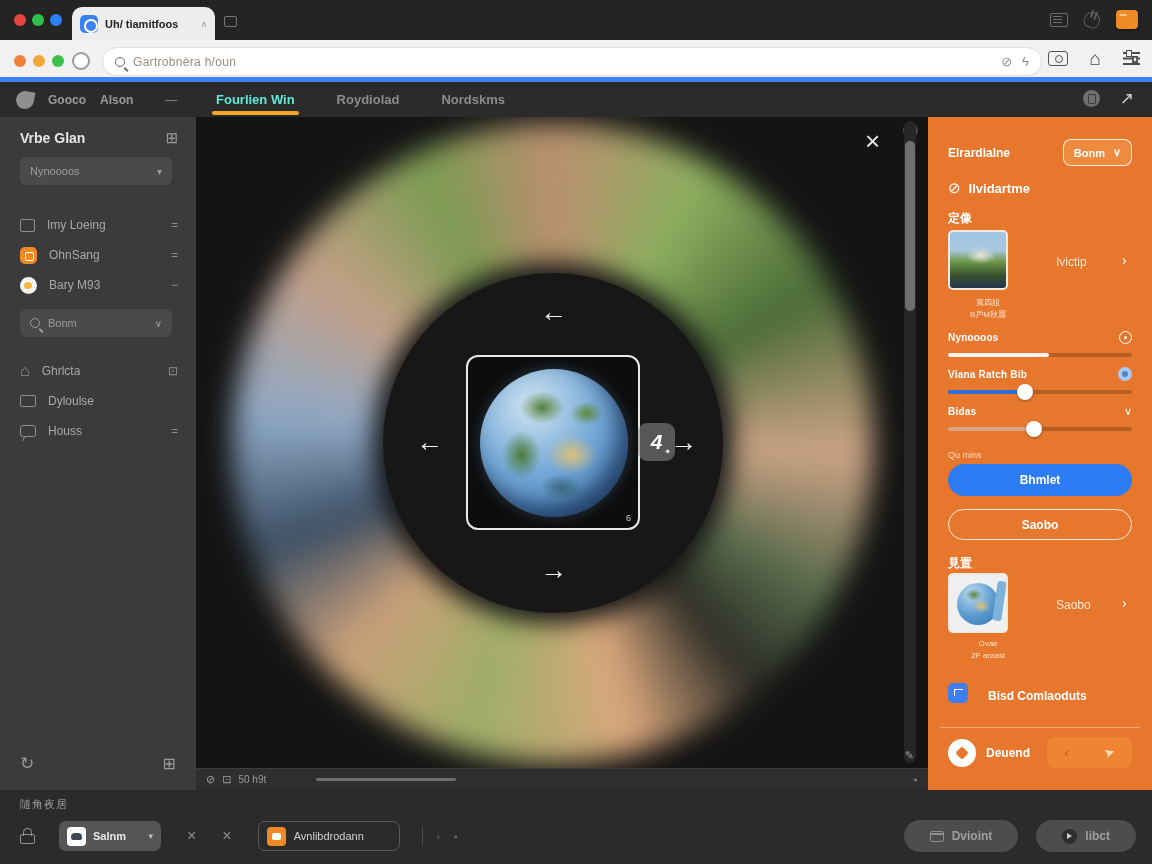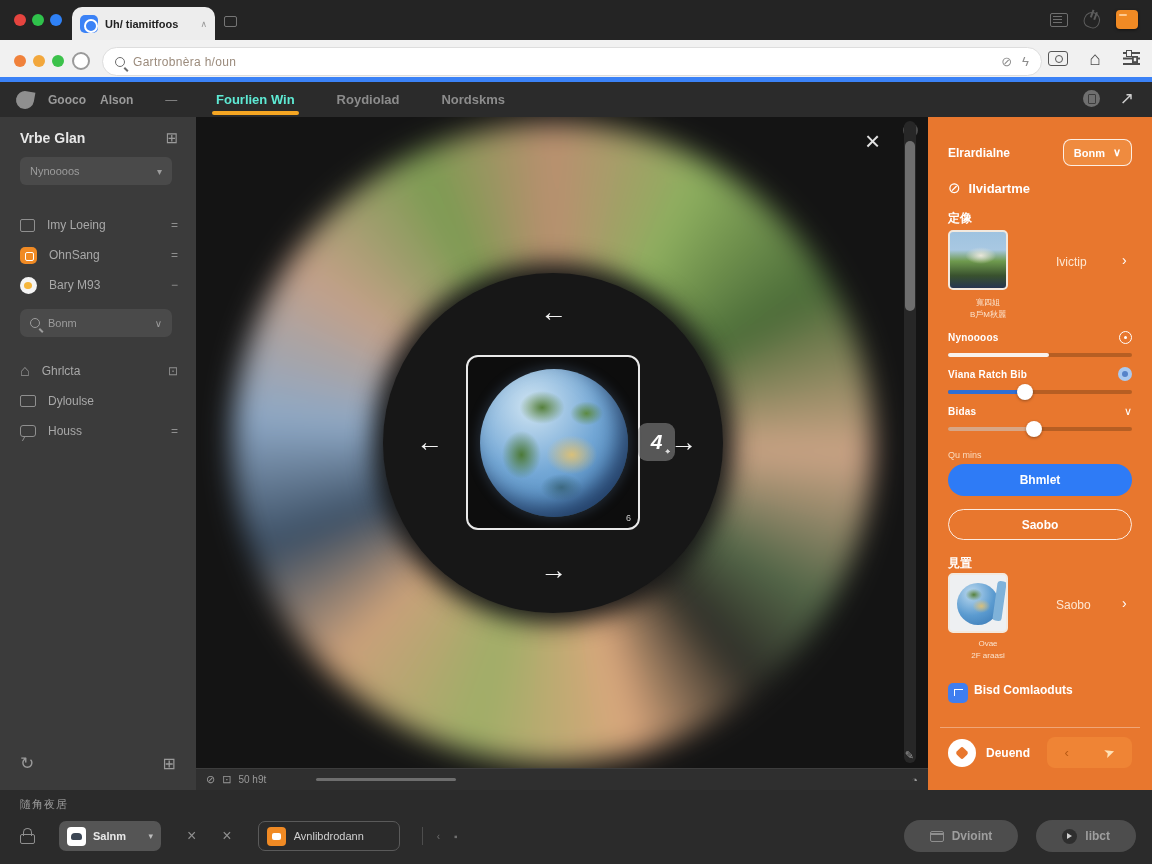--- a/index.html
+++ b/index.html
@@ -187,21 +187,21 @@
   .knob { position:absolute; top:-6px; width:16px; height:16px; background:#fff; border-radius:50%; box-shadow:0 1px 3px rgba(0,0,0,.35); }
   .s1 { top:214px; }
   .s2 { top:250px; }
   .s3 { top:288px; }
   .s-sub { position:absolute; left:20px; top:333px; font-size:9px; color:#fbdcbf; }
   .btn-primary { position:absolute; left:20px; top:347px; width:184px; height:32px; background:#2e7bf6; border-radius:16px;
     color:#fff; font-size:12px; font-weight:bold; display:flex; align-items:center; justify-content:center; }
   .btn-secondary { position:absolute; left:20px; top:392px; width:184px; height:31px; background:transparent;
     border:1.5px solid rgba(255,255,255,.85); border-radius:16px; color:#fff; font-size:12px; font-weight:bold;
     display:flex; align-items:center; justify-content:center; }
-  .check-row { position:absolute; left:20px; top:566px; display:flex; align-items:flex-start; gap:6px; }
+  .check-row { position:absolute; left:20px; top:566px; display:flex; align-items:flex-end; gap:20px; }
   .checkbox { width:20px; height:20px; background:#3f7ef0; border-radius:5px; position:relative; }
   .checkbox::after { content:""; position:absolute; left:6px; top:6px; width:8px; height:6px; border-left:1.8px solid #fff; border-top:1.8px solid #fff; }
   .check-label { font-size:12px; font-weight:bold; color:#fff; }
   .p-divider { position:absolute; left:12px; top:610px; width:200px; height:1px; background:rgba(255,255,255,.35); }
   .p-footer { position:absolute; left:20px; top:620px; width:184px; display:flex; align-items:center; }
   .foot-circle { width:28px; height:28px; background:#fff; border-radius:50%; position:relative; }
   .foot-circle::after { content:""; position:absolute; left:8px; top:8px; width:12px; height:12px; background:#e8772e; border-radius:3px; transform:rotate(45deg) scale(.8); }
   .foot-label { margin-left:10px; font-size:12px; font-weight:bold; color:#fff; }
   .foot-nav { margin-left:auto; width:85px; height:31px; background:#ef8435; border-radius:8px;
     display:flex; align-items:center; justify-content:space-around; }

